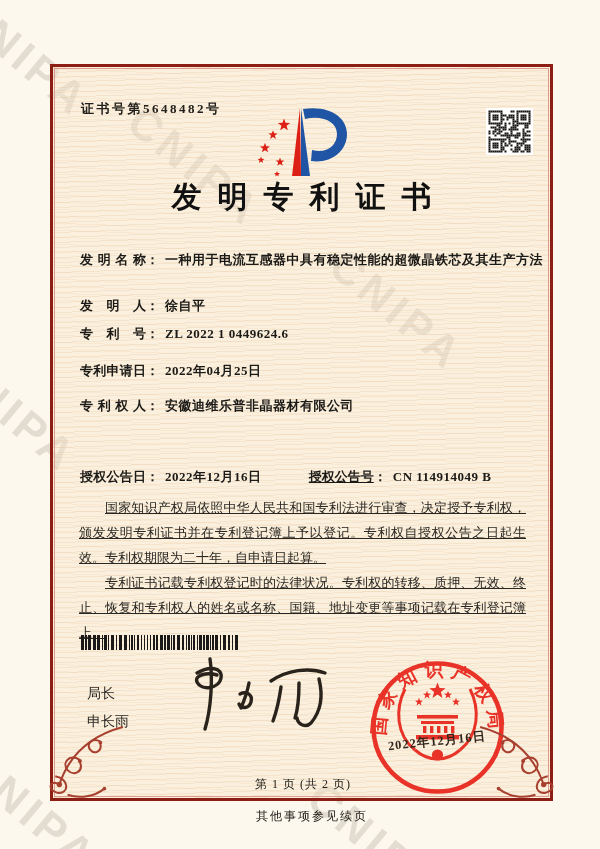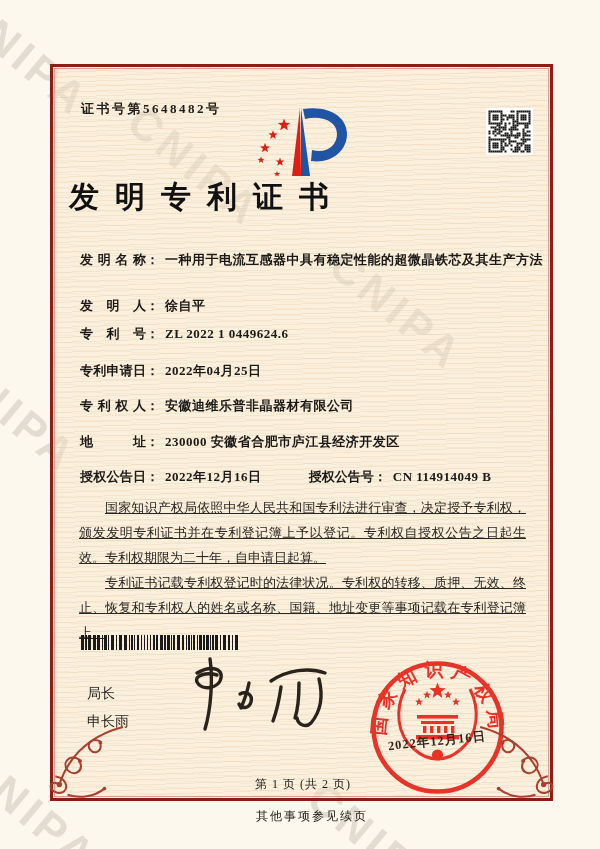--- a/index.html
+++ b/index.html
@@ -34,29 +34,29 @@
   .flourish.bl{left:-8px;bottom:-7px;}
   .flourish.br{right:-8px;bottom:-7px;transform:scaleX(-1);}
   
   .cert-no{
     position:absolute;left:28px;top:33px;font-size:13px;font-weight:600;
     letter-spacing:2.5px;color:#23201c;
   }
   .logo{position:absolute;left:200px;top:37px;width:96px;height:76px;}
   .qr{position:absolute;left:433px;top:41px;width:47px;height:47px;background:#fff;}
   .title{
-    position:absolute;left:0;right:0;top:110px;text-align:left;
+    position:absolute;left:0;right:0;top:110px;text-align:center;
     font-size:30px;font-weight:700;letter-spacing:16px;text-indent:16px;color:#111;
   }
   
   .row{position:absolute;left:27px;right:14px;font-size:13px;font-weight:600;white-space:nowrap;}
   .lbl{display:inline-block;width:66px;text-align:justify;text-align-last:justify;vertical-align:top;}
   .colon{display:inline-block;margin-right:6px;}
   .val{letter-spacing:0.5px;margin-top:26px;}
-  .row2label{display:inline-block;margin-left:44px;}
+  .row2label{display:inline-block;margin-left:44px;text-decoration:underline;}
   
   .law{
     position:absolute;left:26px;right:24px;top:428px;
     font-size:13px;line-height:25px;text-align:justify;color:#2a2622;text-decoration:underline;
   }
   .law p{margin:0;text-indent:2em;}
   
   .barcode{position:absolute;left:28px;top:568px;width:163px;height:15px;}
   .signer{
     position:absolute;left:34px;top:612px;z-index:4;
@@ -393,23 +393,20 @@
   </div>
   <div class="row" style="top:258px;">
     <span class="lbl">专利号</span><span class="colon">：</span><span class="val">ZL 2022 1 0449624.6</span>
   </div>
   <div class="row" style="top:295px;">
     <span class="lbl">专利申请日</span><span class="colon">：</span><span class="val">2022年04月25日</span>
   </div>
   <div class="row" style="top:330px;">
     <span class="lbl">专利权人</span><span class="colon">：</span><span class="val">安徽迪维乐普非晶器材有限公司</span>
   </div>
-  <div class="row" style="top:366px;">
-    <span class="lbl">地址</span><span class="colon">：</span><span class="val">230000 安徽省合肥市庐江县经济开发区</span>
-  </div>
   <div class="row" style="top:401px;">
     <span class="lbl">授权公告日</span><span class="colon">：</span><span class="val">2022年12月16日</span>
     <span class="row2label">授权公告号</span><span class="colon">：</span><span class="val">CN 114914049 B</span>
   </div>
 
   <div class="law">
     <p>国家知识产权局依照中华人民共和国专利法进行审查，决定授予专利权，颁发发明专利证书并在专利登记簿上予以登记。专利权自授权公告之日起生效。专利权期限为二十年，自申请日起算。</p>
     <p>专利证书记载专利权登记时的法律状况。专利权的转移、质押、无效、终止、恢复和专利权人的姓名或名称、国籍、地址变更等事项记载在专利登记簿上。</p>
   </div>
 

